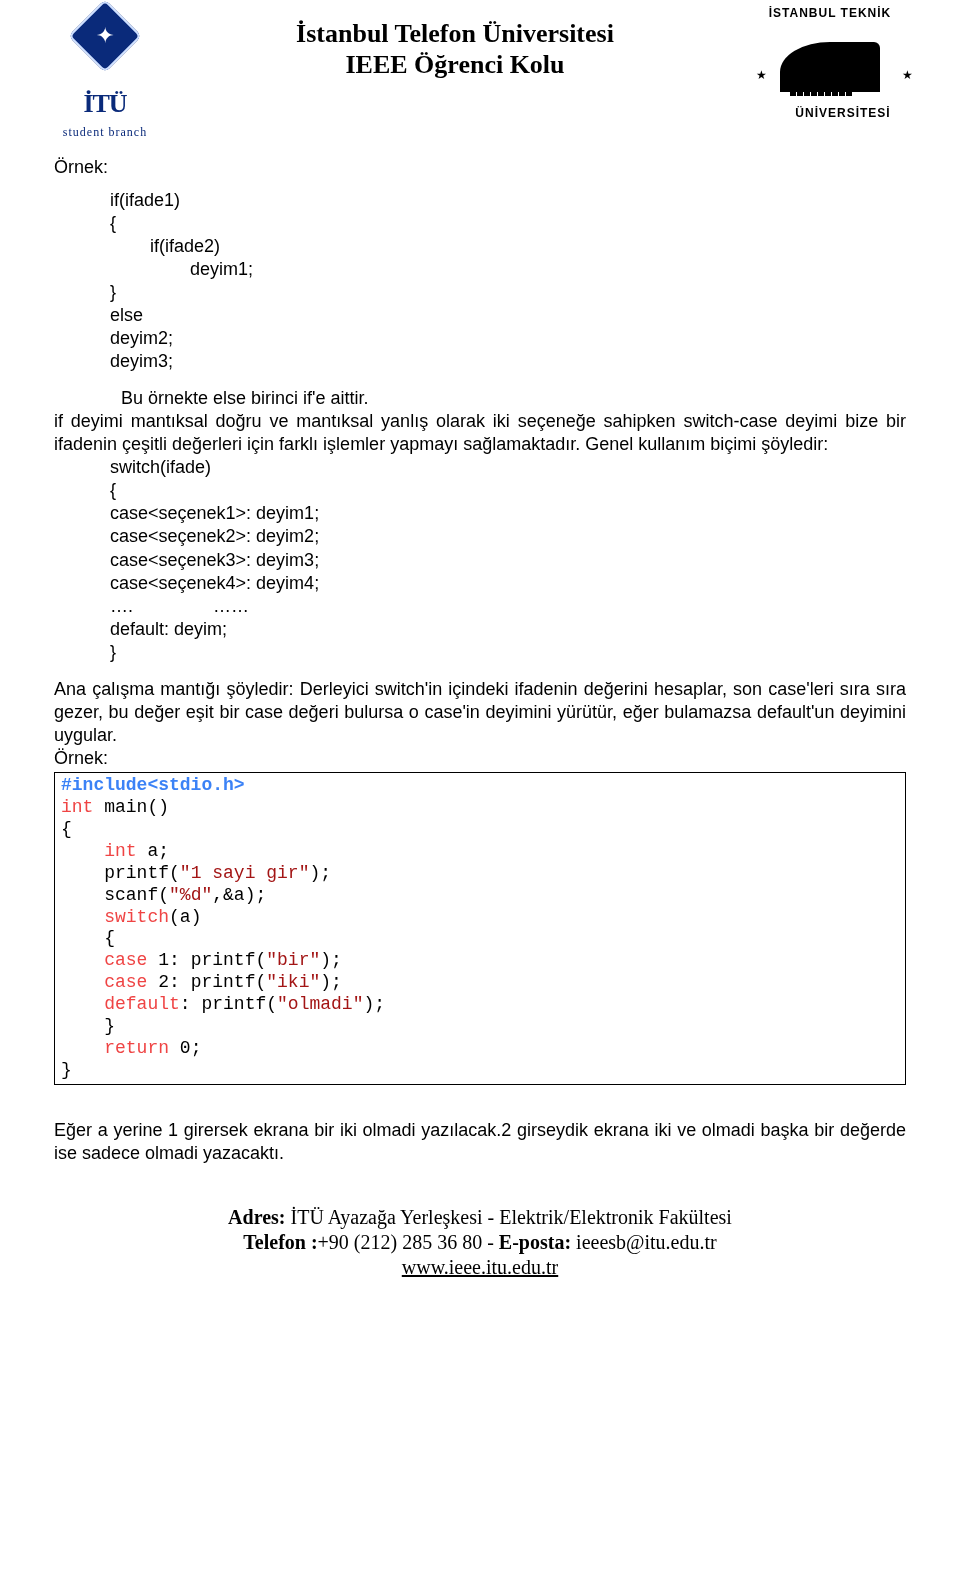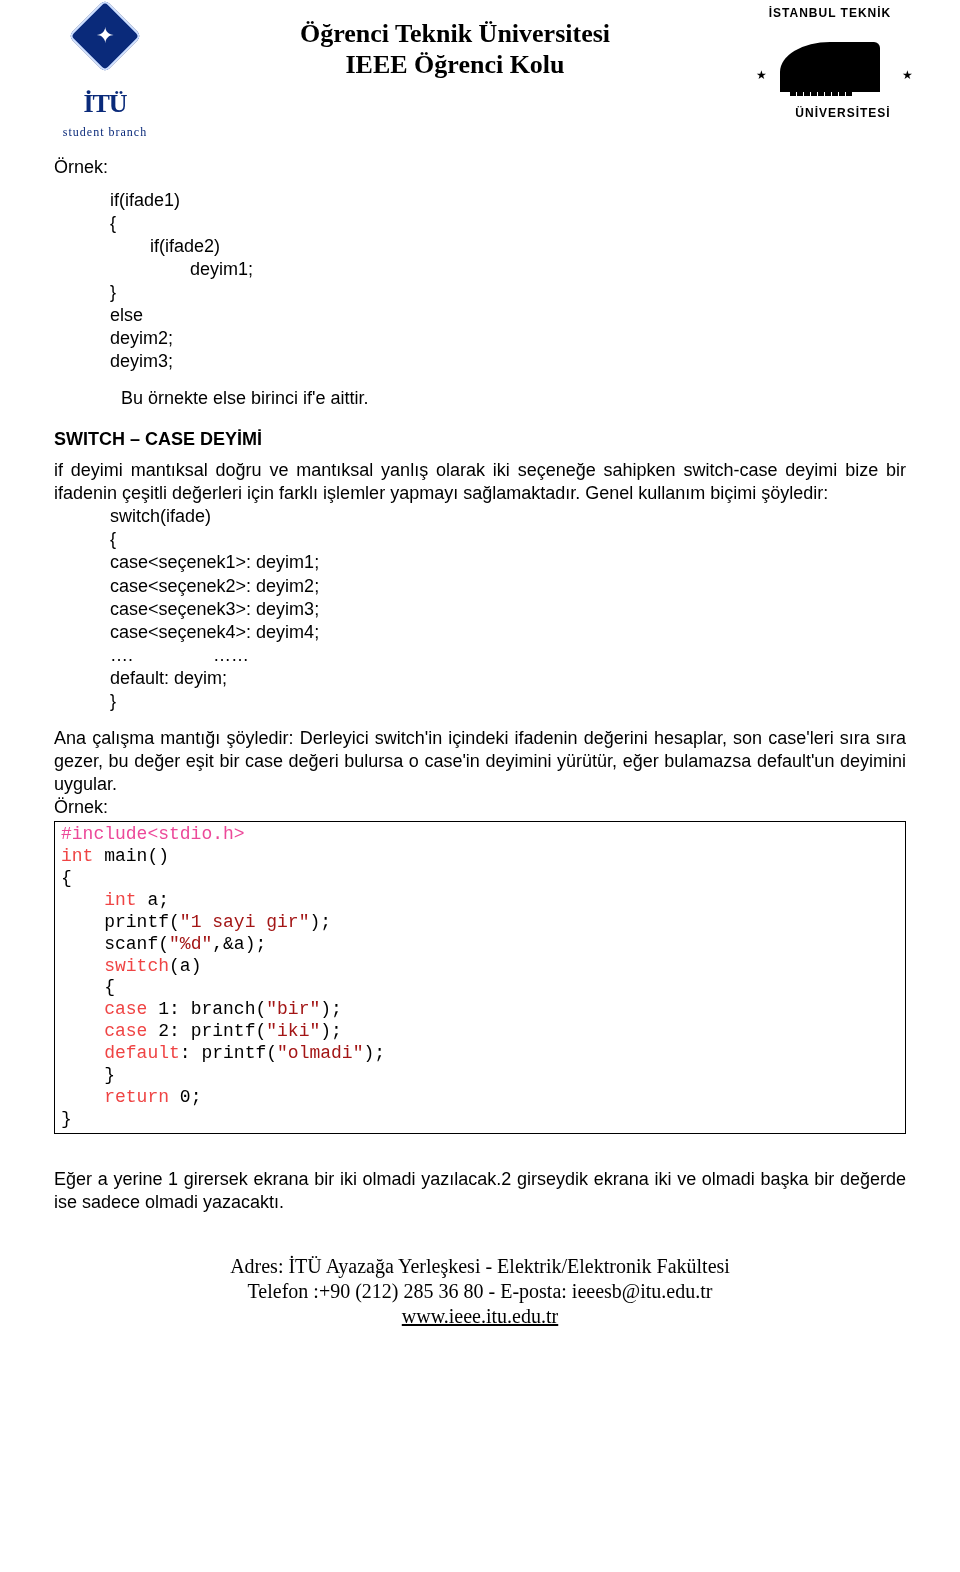--- a/index.html
+++ b/index.html
@@ -145,49 +145,49 @@
   }
   .csample {
     border: 1px solid #000;
     padding: 2px 6px 2px 6px;
     font-family: "Courier New", monospace;
     font-size: 18px;
     white-space: pre;
     line-height: 1.22;
     margin-top: 2px;
   }
-  .c-pre   { color: #ec4899; }
+  .c-pre   { color: #3b82f6; font-weight: bold; }
   .c-kw    { color: #ef4444; }
   .c-str   { color: #a31515; }
   .c-plain { color: #000000; }
 
   .footer-block {
     margin-top: 40px;
     text-align: center;
     font-family: "Times New Roman", serif;
     font-size: 20px;
     line-height: 1.25;
   }
-  .footer-block .l1 b { font-weight: normal; }
+  .footer-block .l1 b { font-weight: bold; }
 </style>
 </head>
 <body>
 
 <div class="page">
 
   <div class="header-row">
     <div class="logo-left">
       <div class="diamond">
           <span>✦</span>
         </div>
       <div class="itu-txt">İTÜ</div>
       <div class="sb-txt">student  branch</div>
     </div>
     <div class="header-title">
-      <span>Öğrenci Teknik Üniversitesi</span><br>
+      <span>İstanbul Telefon Üniversitesi</span><br>
       <span>IEEE Öğrenci Kolu</span>
     </div>
     <div class="logo-right">
       <div class="ring-text top">İSTANBUL TEKNİK</div>
       <div class="piano"></div>
       <div class="keys">
         <div></div>
           <div></div>
           <div></div>
           <div></div>
@@ -211,21 +211,20 @@
 <span>{</span>
 <span>        if(ifade2)</span>
 <span>                deyim1;</span>
 <span>}</span>
 <span>else</span>
 <span>deyim2;</span>
 <span>deyim3;</span></div>
 
     <div class="code-note">Bu örnekte else birinci if'e aittir.</div>
 
-    <div class="h2">SWITCH – CASE DEYİMİ</div>
 
     <p class="para">if deyimi mantıksal doğru ve mantıksal yanlış olarak iki seçeneğe sahipken switch-case deyimi bize bir ifadenin çeşitli değerleri için farklı işlemler yapmayı sağlamaktadır. Genel kullanım biçimi şöyledir:</p>
 
     <div class="code-block2"><span>switch(ifade)</span>
 <span>{</span>
 <span>case&lt;seçenek1&gt;: deyim1;</span>
 <span>case&lt;seçenek2&gt;: deyim2;</span>
 <span>case&lt;seçenek3&gt;: deyim3;</span>
 <span>case&lt;seçenek4&gt;: deyim4;</span>
 <span>….                ……</span>
@@ -236,21 +235,21 @@
     <div>Örnek:</div>
 
     <div class="csample"><span class="c-pre">#include&lt;stdio.h&gt;</span>
 <span class="c-kw">int</span><span class="c-plain"> main()</span>
 <span class="c-plain">{</span>
 <span class="c-plain">    </span><span class="c-kw">int</span><span class="c-plain"> a;</span>
 <span class="c-plain">    printf(</span><span class="c-str">"1 sayi gir"</span><span class="c-plain">);</span>
 <span class="c-plain">    scanf(</span><span class="c-str">"%d"</span><span class="c-plain">,&amp;a);</span>
 <span class="c-plain">    </span><span class="c-kw">switch</span><span class="c-plain">(a)</span>
 <span class="c-plain">    {</span>
-<span class="c-plain">    </span><span class="c-kw">case</span><span class="c-plain"> 1: branch(</span><span class="c-str">"bir"</span><span class="c-plain">);</span>
+<span class="c-plain">    </span><span class="c-kw">case</span><span class="c-plain"> 1: printf(</span><span class="c-str">"bir"</span><span class="c-plain">);</span>
 <span class="c-plain">    </span><span class="c-kw">case</span><span class="c-plain"> 2: printf(</span><span class="c-str">"iki"</span><span class="c-plain">);</span>
 <span class="c-plain">    </span><span class="c-kw">default</span><span class="c-plain">: printf(</span><span class="c-str">"olmadi"</span><span class="c-plain">);</span>
 <span class="c-plain">    }</span>
 <span class="c-plain">    </span><span class="c-kw">return</span><span class="c-plain"> 0;</span>
 <span class="c-plain">}</span></div>
 
     <p class="para" style="margin-top:34px;">Eğer a yerine 1 girersek ekrana bir iki olmadi yazılacak.2 girseydik ekrana iki ve olmadi başka bir değerde ise sadece olmadi yazacaktı.</p>
 
     <div class="footer-block">
       <div class="l1">

